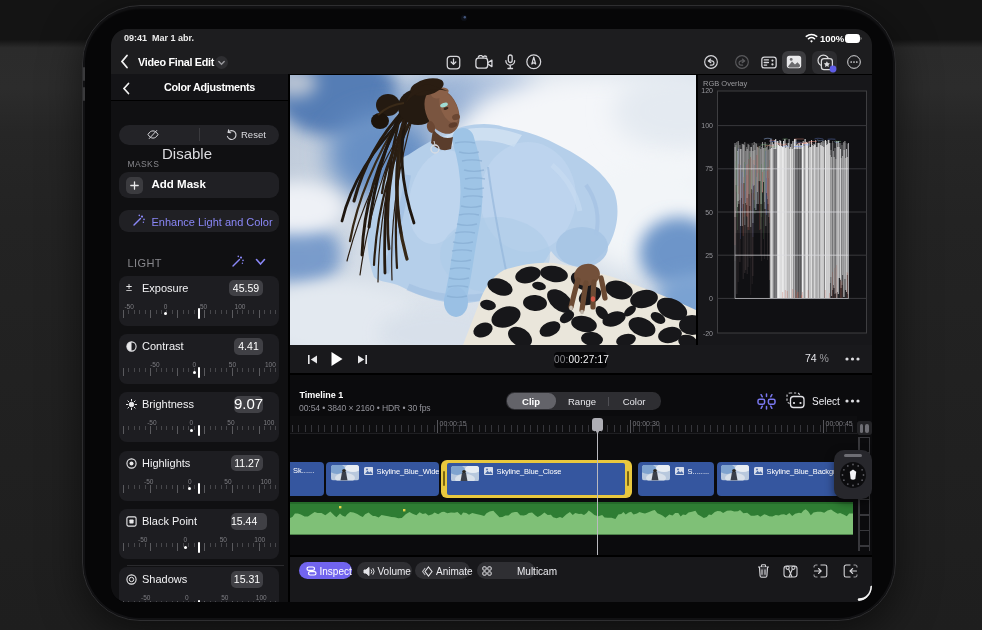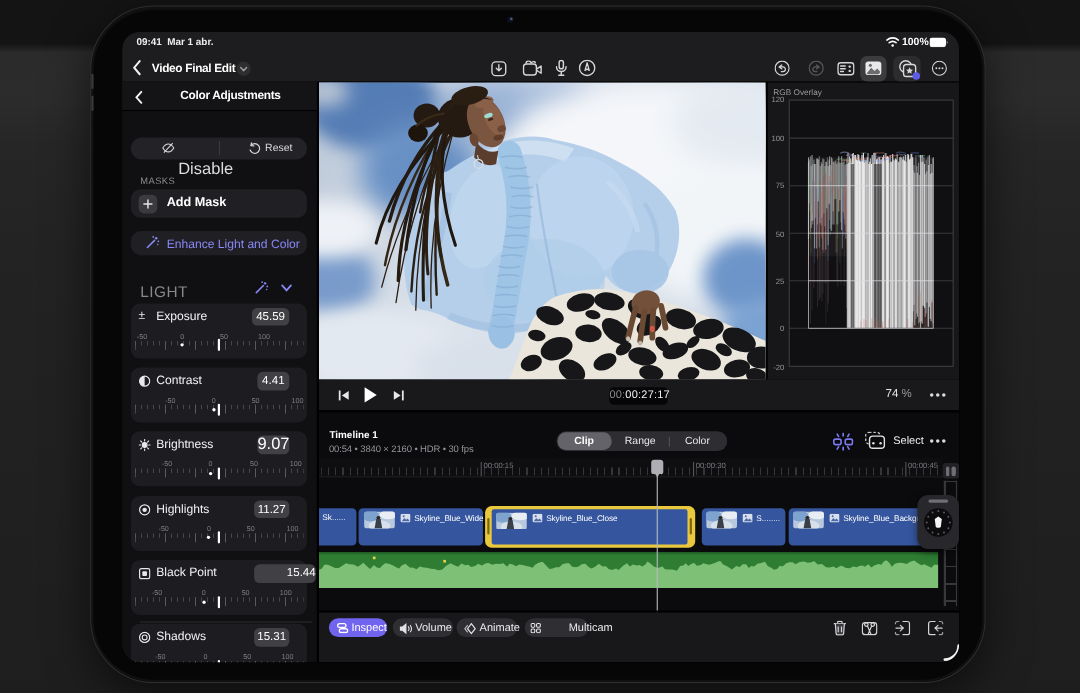--- a/index.html
+++ b/index.html
@@ -132,21 +132,21 @@
  <path d="M2 11 L8.5 4.5" stroke="#8a87f7" stroke-width="1.4" stroke-linecap="round"></path>
  <g fill="#8a87f7">
           <circle cx="10" cy="2.6" r="1.1"></circle>
           <circle cx="12" cy="5.4" r="0.8"></circle>
           <circle cx="7.3" cy="1.4" r="0.8"></circle>
           <circle cx="11.4" cy="8.2" r="0.7"></circle>
         </g>
 </svg>
 <div class="t" style="left:40.5px;top:186.5px;font-size:11px;color:#8a87f7;">Enhance Light and Color</div>
 
-<div class="t" style="left:16.5px;top:228px;font-size:14px;color:#88888d;letter-spacing:.4px;">LIGHT</div>
+<div class="t" style="left:16.5px;top:228px;font-size:11px;color:#88888d;letter-spacing:.4px;">LIGHT</div>
 <svg class="abs" style="left:120px;top:226px" width="13" height="13" viewBox="0 0 13 13">
  <path d="M2 11 L8.5 4.5" stroke="#8a87f7" stroke-width="1.4" stroke-linecap="round"></path>
  <g fill="#8a87f7">
           <circle cx="10" cy="2.6" r="1.1"></circle>
           <circle cx="12" cy="5.4" r="0.8"></circle>
           <circle cx="7.3" cy="1.4" r="0.8"></circle>
           <circle cx="11.4" cy="8.2" r="0.7"></circle>
         </g>
 </svg>
 <svg class="abs" style="left:144px;top:229px" width="11" height="8" viewBox="0 0 11 8">
@@ -211,21 +211,21 @@
 <div class="abs" style="left:12px;top:455.5px;width:153px;height:4px;background-image:repeating-linear-gradient(90deg,#56565a 0px,#56565a 1px,transparent 1px,transparent 27.14px),repeating-linear-gradient(90deg,#47474b 0px,#47474b 1px,transparent 1px,transparent 5.43px);"></div>
 <div class="abs" style="left:12px;top:455.5px;width:153px;height:8px;background-image:repeating-linear-gradient(90deg,#5a5a5e 0px,#5a5a5e 1px,transparent 1px,transparent 27.14px);"></div>
 <div class="abs" style="left:87px;top:454.0px;width:2px;height:11px;background:#fff;border-radius:1px;"></div>
 <div class="abs" style="left:77.4px;top:458.0px;width:3px;height:3px;border-radius:50%;background:#fff;"></div>
 <div class="abs" style="left:8px;top:480.0px;width:160px;height:50px;border-radius:8px;background:#1d1d21;"></div>
 <svg class="abs" style="left:15px;top:487.0px" width="11" height="11" viewBox="0 0 11 11">
         <rect x="0.9" y="0.9" width="9.2" height="9.2" rx="1.5" fill="none" stroke="#e8e8ea" stroke-width="1.1"></rect>
         <rect x="3.4" y="3.4" width="4.2" height="4.2" rx="0.8" fill="#e8e8ea"></rect>
       </svg>
 <div class="t" style="left:31px;top:486.0px;font-size:11px;color:#f2f2f4;">Black Point</div>
-<div class="abs" style="left:120px;top:484.0px;width:56px;height:16.5px;border-radius:5px;background:#404045;color:#fff;font-size:10.5px;text-align:right;line-height:16.5px;">15.44</div>
+<div class="abs" style="left:120px;top:484.0px;width:36px;height:16.5px;border-radius:5px;background:#404045;color:#fff;font-size:10.5px;text-align:left;line-height:16.5px;">15.44</div>
 <div class="t" style="left:23.8px;top:507.0px;width:16px;text-align:center;font-size:6.5px;color:#7e7e83;">-50</div>
 <div class="t" style="left:66.3px;top:507.0px;width:16px;text-align:center;font-size:6.5px;color:#7e7e83;">0</div>
 <div class="t" style="left:104.3px;top:507.0px;width:16px;text-align:center;font-size:6.5px;color:#7e7e83;">50</div>
 <div class="t" style="left:140.8px;top:507.0px;width:16px;text-align:center;font-size:6.5px;color:#7e7e83;">100</div>
 <div class="abs" style="left:12px;top:514.0px;width:153px;height:4px;background-image:repeating-linear-gradient(90deg,#56565a 0px,#56565a 1px,transparent 1px,transparent 27.14px),repeating-linear-gradient(90deg,#47474b 0px,#47474b 1px,transparent 1px,transparent 5.43px);"></div>
 <div class="abs" style="left:12px;top:514.0px;width:153px;height:8px;background-image:repeating-linear-gradient(90deg,#5a5a5e 0px,#5a5a5e 1px,transparent 1px,transparent 27.14px);"></div>
 <div class="abs" style="left:87px;top:512.5px;width:2px;height:11px;background:#fff;border-radius:1px;"></div>
 <div class="abs" style="left:72.8px;top:516.5px;width:3px;height:3px;border-radius:50%;background:#fff;"></div>
 <div class="abs" style="left:8px;top:538.0px;width:160px;height:50px;border-radius:8px;background:#1d1d21;"></div>
 <svg class="abs" style="left:15px;top:545.0px" width="11" height="11" viewBox="0 0 11 11" fill="none" stroke="#e8e8ea">

